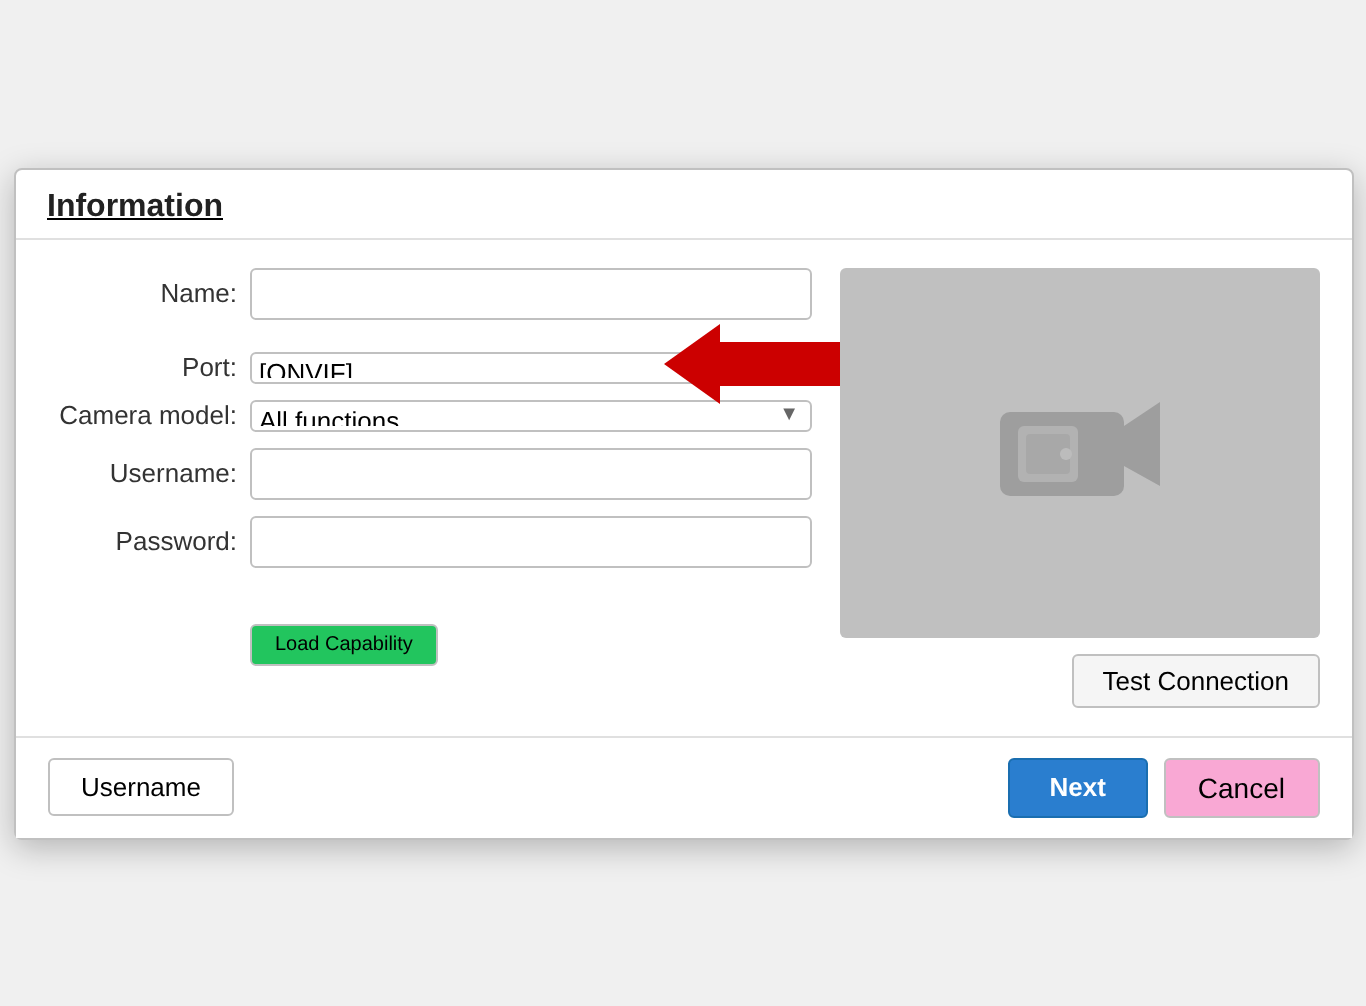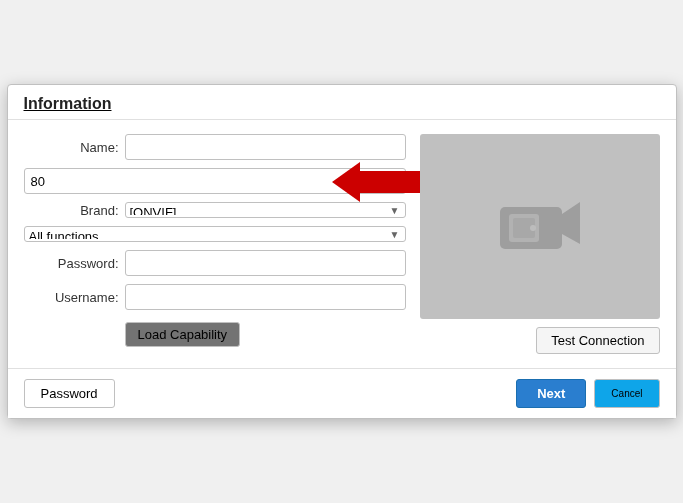--- a/index.html
+++ b/index.html
@@ -153,29 +153,29 @@
       width: 100%;
     }
     .select-arrow {
       position: absolute;
       right: 6px;
       pointer-events: none;
       color: #666;
       font-size: 10px;
     }
     .load-btn {
-      margin-top: 4px;
+      margin-top: 20px;
       align-self: flex-start;
       margin-left: 101px;
       padding: 4px 12px;
-      background: #737373;
-      border: 1px solid #c0c0c0;
-      border-radius: 3px;
-      cursor: pointer;
-      font-size: 13px;
+      background: #22c55e;
+      border: 1px solid #c0c0c0;
+      border-radius: 3px;
+      cursor: pointer;
+      font-size: 10px;
     }
     .camera-preview-area {
       display: flex;
       flex-direction: column;
       align-items: center;
       gap: 8px;
       width: 240px;
       flex-shrink: 0;
     }
     .camera-preview {
@@ -238,25 +238,25 @@
       background: #2a7ecf;
       border: 1px solid #1a6eb0;
       border-radius: 3px;
       cursor: pointer;
       font-size: 13px;
       color: #ffffff;
       font-weight: bold;
     }
     .btn-cancel {
       padding: 6px 16px;
-      background: #0ea5e9;
-      border: 1px solid #c0c0c0;
-      border-radius: 3px;
-      cursor: pointer;
-      font-size: 10px;
+      background: #f9a8d4;
+      border: 1px solid #c0c0c0;
+      border-radius: 3px;
+      cursor: pointer;
+      font-size: 14px;
     }
     .spacer { flex: 1; }
   </style>
 </head>
 <body>
 
 <div class="dialog">
 
 
   <div class="dialog-body">
@@ -269,57 +269,57 @@
 
       <div class="form-fields">
 
         <div class="form-row">
           <label class="form-label">Name:</label>
           <input class="form-input" type="text" value="" style="">
         </div>
 
 
         <div class="form-row">
-          <input class="form-input" type="text" value="80" style="">
-        </div>
-
-        <div class="form-row">
-          <label class="form-label">Brand:</label>
+        </div>
+
+        <div class="form-row">
+          <label class="form-label">Port:</label>
           <div class="select-wrapper">
             <select class="form-select">
               <option value="onvif" selected="">[ONVIF]</option>
               <option value="axis">Axis</option>
               <option value="bosch">Bosch</option>
               <option value="dahua">Dahua</option>
               <option value="hikvision">Hikvision</option>
               <option value="sony">Sony</option>
             </select>
             <span class="select-arrow">▼</span>
           </div>
         </div>
 
         <div class="form-row">
+          <label class="form-label">Camera model:</label>
           <div class="select-wrapper">
             <select class="form-select">
               <option value="all" selected="">All functions</option>
               <option value="fixed">Fixed</option>
               <option value="ptz">PTZ</option>
             </select>
             <span class="select-arrow">▼</span>
           </div>
         </div>
 
         <div class="form-row">
+          <label class="form-label">Username:</label>
+          <input class="form-input" type="text" value="" style="">
+        </div>
+
+        <div class="form-row">
           <label class="form-label">Password:</label>
           <input class="form-input" type="password" value="" style="">
-        </div>
-
-        <div class="form-row">
-          <label class="form-label">Username:</label>
-          <input class="form-input" type="text" value="" style="">
         </div>
 
         <button class="load-btn">Load Capability</button>
 
       </div>
 
       <div class="camera-preview-area" style="position:relative;">
 
         <div style="position:absolute; top:28px; left:-88px; display:flex; align-items:center; z-index:10; pointer-events:none;">
           <div class="arrow-head"></div>
@@ -340,21 +340,21 @@
           </svg>
         </div>
 
         <button class="test-conn-btn" style="align-self:flex-end;">Test Connection</button>
       </div>
     </div>
   </div>
 
   <div class="dialog-footer">
     <div class="footer-left">
-      <button class="btn-prev">Password</button>
+      <button class="btn-prev">Username</button>
     </div>
     <div class="spacer"></div>
     <div class="footer-right">
       <button class="btn-next">Next</button>
       <button class="btn-cancel">Cancel</button>
     </div>
   </div>
 </div>
 
 </body></html>

